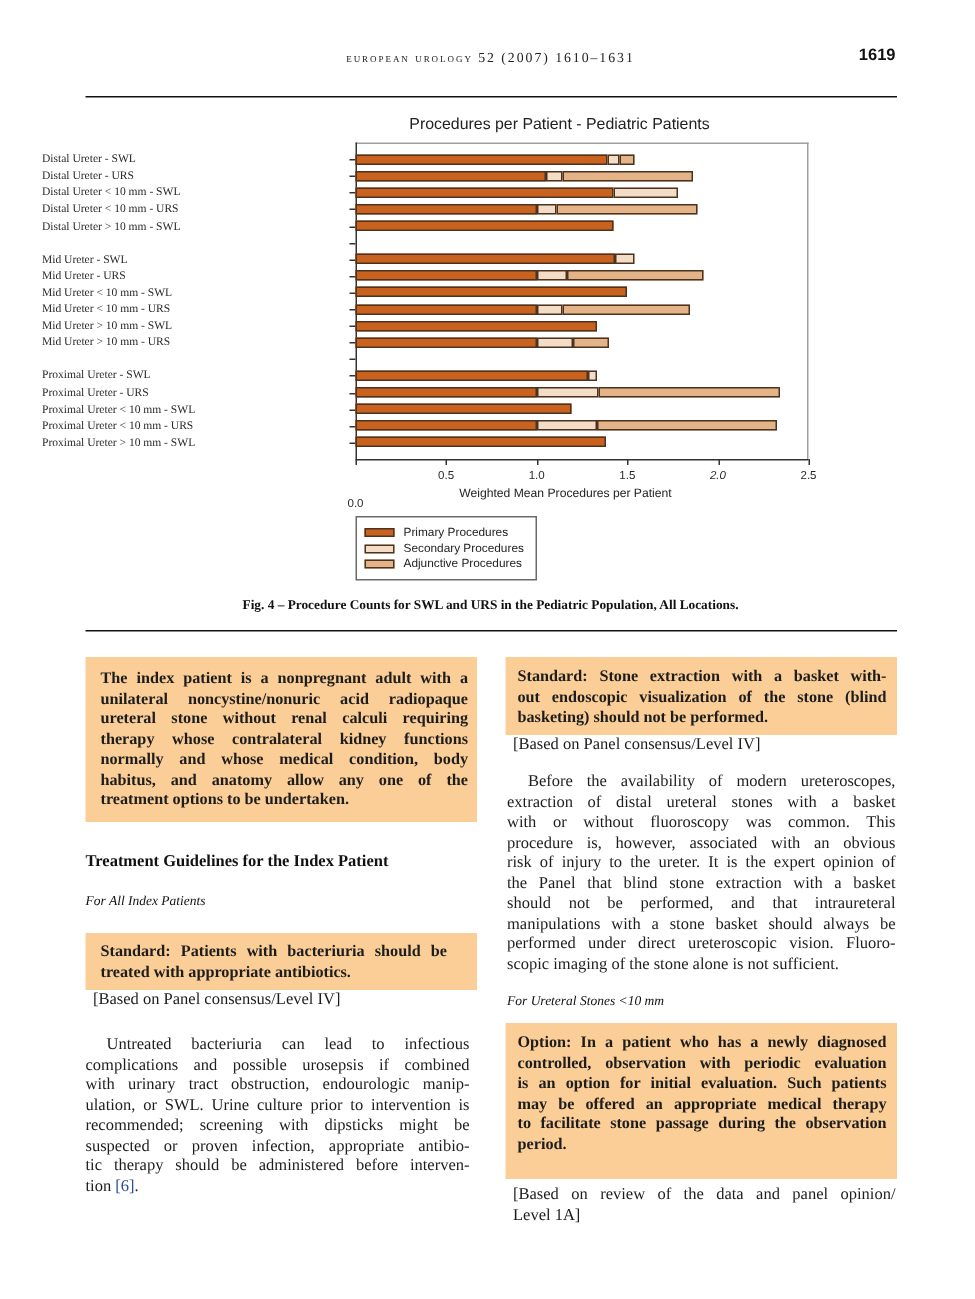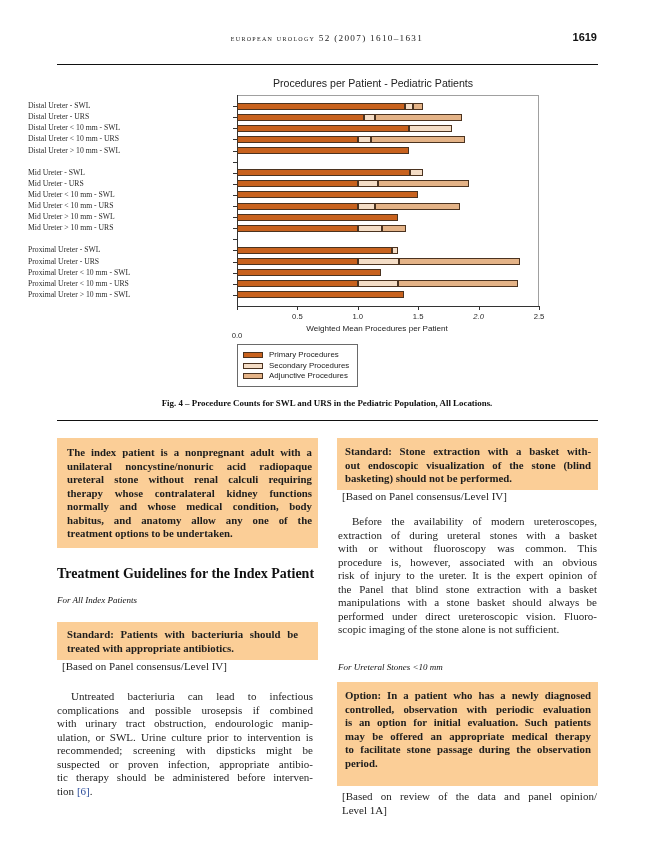--- a/index.html
+++ b/index.html
@@ -25,21 +25,21 @@
   .legend-label{position:absolute;left:26px;top:0;font-family:"Liberation Sans",sans-serif;font-size:7.9px;line-height:10px;color:#222;white-space:nowrap;}
   .caption{top:396px;left:0;width:654px;text-align:center;font-weight:bold;font-size:8.9px;line-height:14px;color:#111;}
   
   .box{background:#FBCE97;box-sizing:border-box;}
   .ln{height:13.5px;line-height:13.5px;text-align:justify;text-align-last:justify;}
   .ln.last{text-align-last:left;}
   .ln.indent{text-indent:14px;}
   .body-text{font-size:11px;color:#1d1d1d;}
   .bold-text{font-size:10.8px;font-weight:bold;color:#1d1d1d;}
   .cite{color:#2B4C9B;}
-  .heading{font-weight:bold;font-size:14px;line-height:14px;color:#111;}
+  .heading{font-weight:bold;font-size:11px;line-height:14px;color:#111;}
   .subheading{font-style:italic;font-size:9px;line-height:12px;color:#111;}
 </style>
 </head>
 <body>
 
 <div class="abs journal">EUROPEAN UROLOGY 52 (2007) 1610–1631</div>
 <div class="abs pagenum">1619</div>
 <div class="abs rule" style="top:64px;"></div>
 
 <div>
@@ -180,25 +180,26 @@
 
 <div>
   <div class="abs box bold-text" style="left:337px;top:438px;width:261px;height:52px;padding:7px 7px 0 8px;">
       <div class="ln">Standard: Stone extraction with a basket with-</div>
       <div class="ln">out endoscopic visualization of the stone (blind</div>
       <div class="ln last">basketing) should not be performed.</div>
     </div>
   <div class="abs body-text" style="left:342px;top:490px;line-height:13.5px;">[Based on Panel consensus/Level IV]</div>
   <div class="abs body-text" style="left:338px;top:515px;width:259px;">
       <div class="ln indent">Before the availability of modern ureteroscopes,</div>
-      <div class="ln">extraction of during ureteral stones with a basket</div>
+      <div class="ln">extraction of distal ureteral stones with a basket</div>
       <div class="ln">with or without fluoroscopy was common. This</div>
       <div class="ln">procedure is, however, associated with an obvious</div>
       <div class="ln">risk of injury to the ureter. It is the expert opinion of</div>
       <div class="ln">the Panel that blind stone extraction with a basket</div>
+      <div class="ln">should not be performed, and that intraureteral</div>
       <div class="ln">manipulations with a stone basket should always be</div>
       <div class="ln">performed under direct ureteroscopic vision. Fluoro-</div>
       <div class="ln last">scopic imaging of the stone alone is not sufficient.</div>
     </div>
   <div class="abs subheading" style="left:338px;top:661px;">For Ureteral Stones &lt;10 mm</div>
   <div class="abs box bold-text" style="left:337px;top:682px;width:261px;height:104px;padding:7px 7px 0 8px;">
       <div class="ln">Option: In a patient who has a newly diagnosed</div>
       <div class="ln">controlled, observation with periodic evaluation</div>
       <div class="ln">is an option for initial evaluation. Such patients</div>
       <div class="ln">may be offered an appropriate medical therapy</div>

